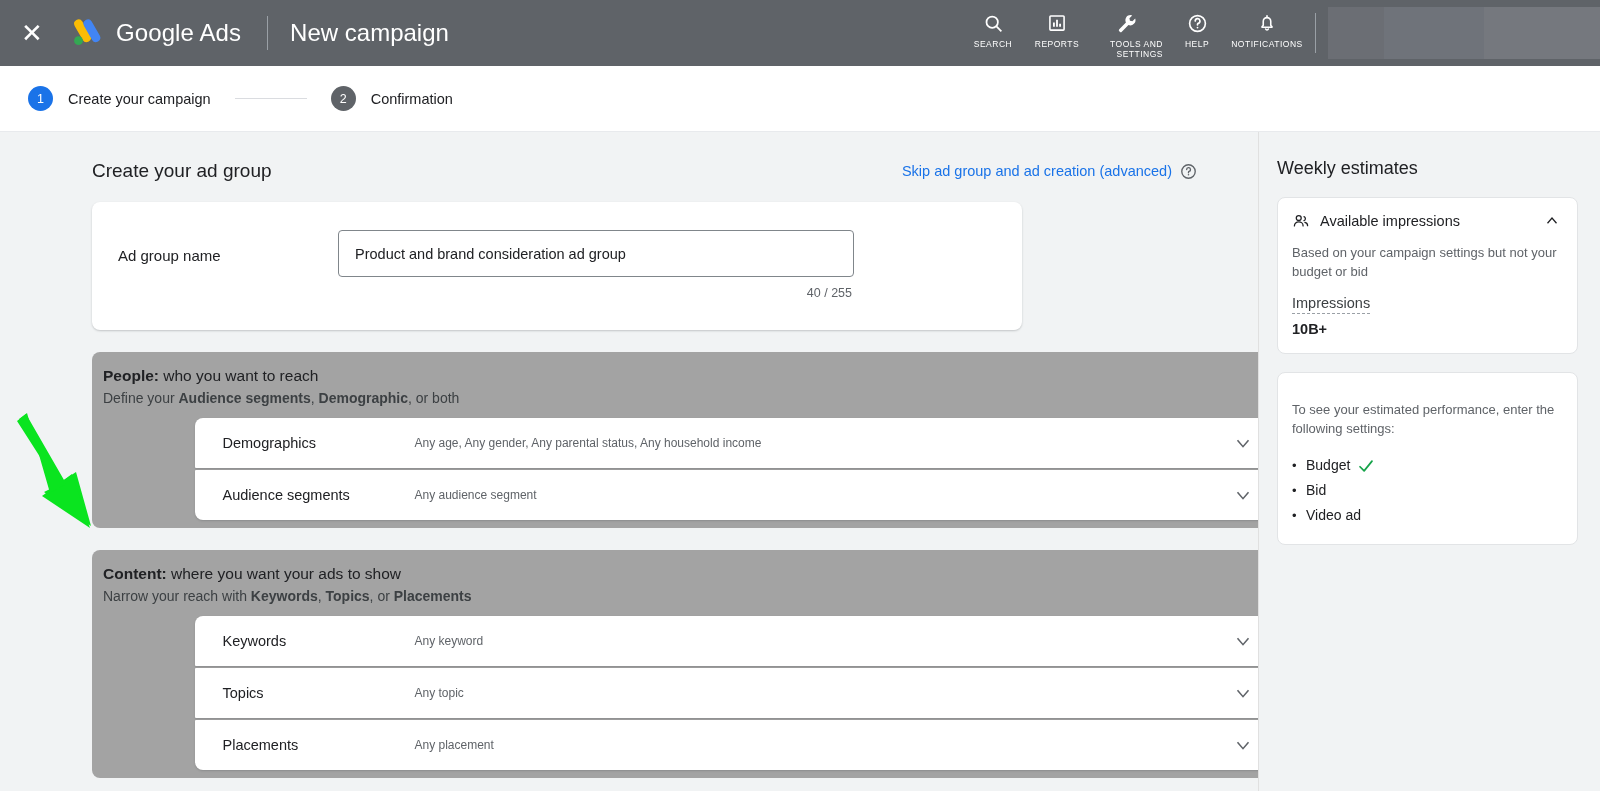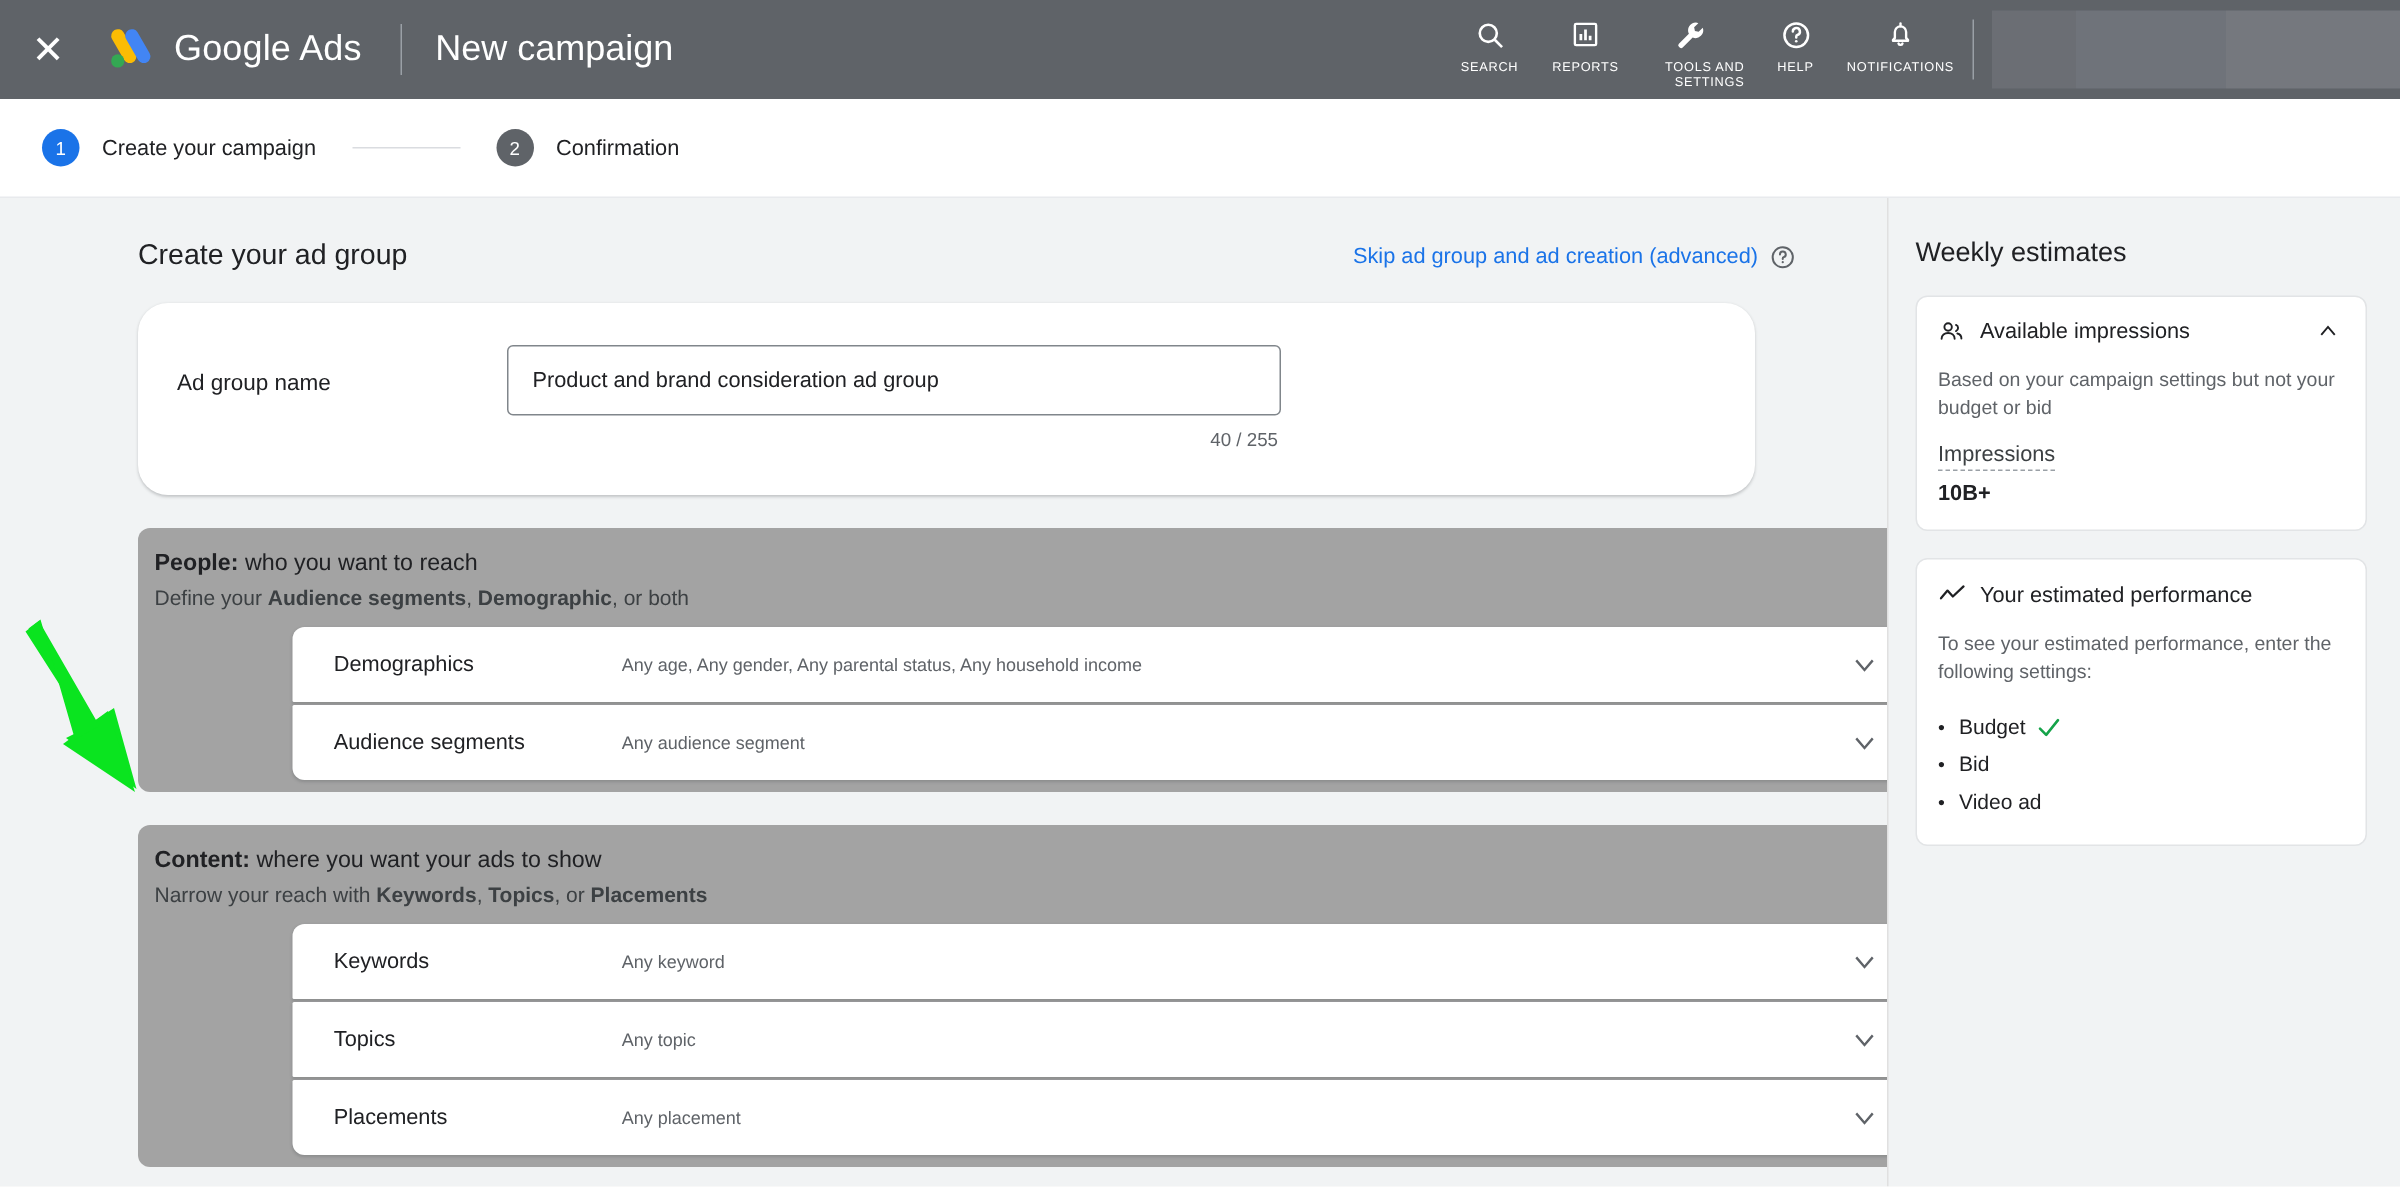--- a/index.html
+++ b/index.html
@@ -72,22 +72,22 @@
   .head-row {
     display:flex; align-items:center; justify-content:space-between;
     padding-top:28px; padding-bottom:20px; padding-right:5px;
   }
   .section-title { font-size:19px; color:#202124; font-weight:400; }
   .skip-wrap { display:flex; align-items:center; gap:8px; }
   .skip-link { color:#1a73e8; font-size:14.5px; cursor:pointer; }
   .help-circle { width:17px; height:17px; display:block; cursor:pointer; }
 
   .card {
-    background:#fff; border-radius:20px; box-shadow:0 1px 2px rgba(60,64,67,.25);
-    width:1078px;
+    background:#fff; border-radius:8px; box-shadow:0 1px 2px rgba(60,64,67,.25);
+    width:930px;
   }
   .adgroup-card { padding:28px 0 30px 0; display:block; }
   .adgroup-row { display:flex; align-items:flex-start; padding-left:26px; }
   .adgroup-label { font-size:15px; color:#202124; width:220px; padding-top:17px; }
   .adgroup-field { width:516px; }
   .text-input {
     width:516px; height:47px; border:1px solid #80868b; border-radius:4px;
     font-family:"Liberation Sans", sans-serif; font-size:14.5px; color:#202124;
     padding:0 16px; background:#fff; outline:none;
   }
@@ -363,28 +363,20 @@
         </span>
       </div>
       <div class="est-desc">Based on your campaign settings but not your budget or bid</div>
       <div>
         <div class="est-metric-label">Impressions</div>
       </div>
       <div class="est-metric-value">10B+</div>
     </div>
 
     <div class="est-card">
-      <div class="est-head">
-        <span class="est-head-icon">
-          <svg width="19" height="19" viewBox="0 0 24 24" fill="none" stroke="#202124" stroke-width="1.9" stroke-linecap="round" stroke-linejoin="round">
-            <polyline points="2.5,15 8,8.5 12.5,13.5 21.5,5"></polyline>
-          </svg>
-        </span>
-        <span class="est-head-title">Your estimated performance</span>
-      </div>
       <div class="est-desc">To see your estimated performance, enter the following settings:</div>
       <ul class="est-list">
         <li>
           <span class="est-bullet">•</span>
           <span>Budget</span>
           <span class="check-mark">
             <svg width="18" height="18" viewBox="0 0 24 24" fill="none" stroke="#16a34a" stroke-width="2.3" stroke-linecap="round" stroke-linejoin="round">
                 <polyline points="4,13 9.5,18.5 20,5.5"></polyline>
               </svg>
           </span>

